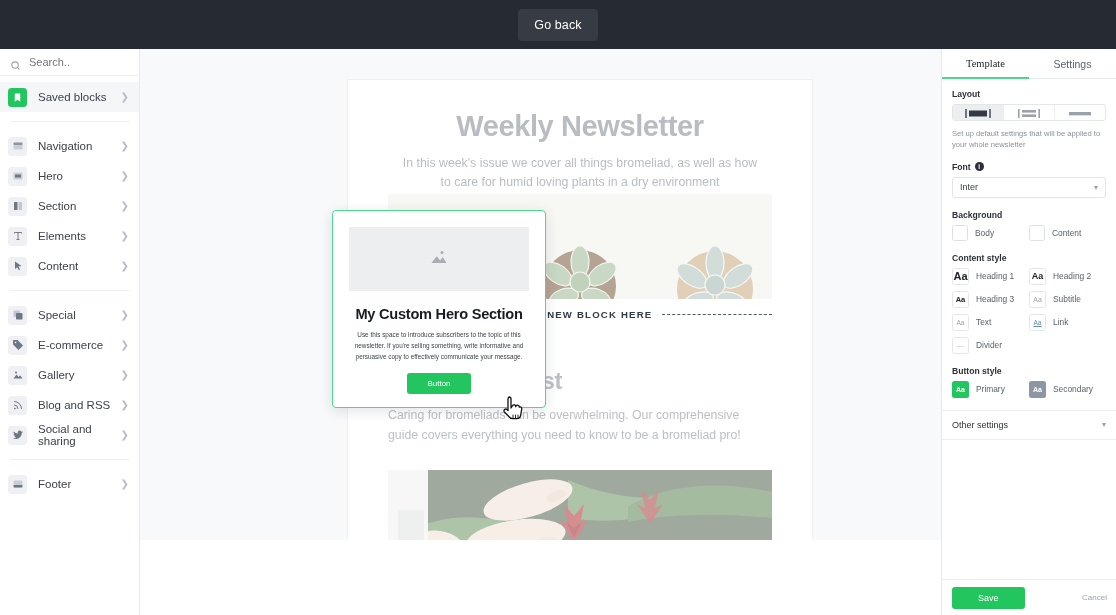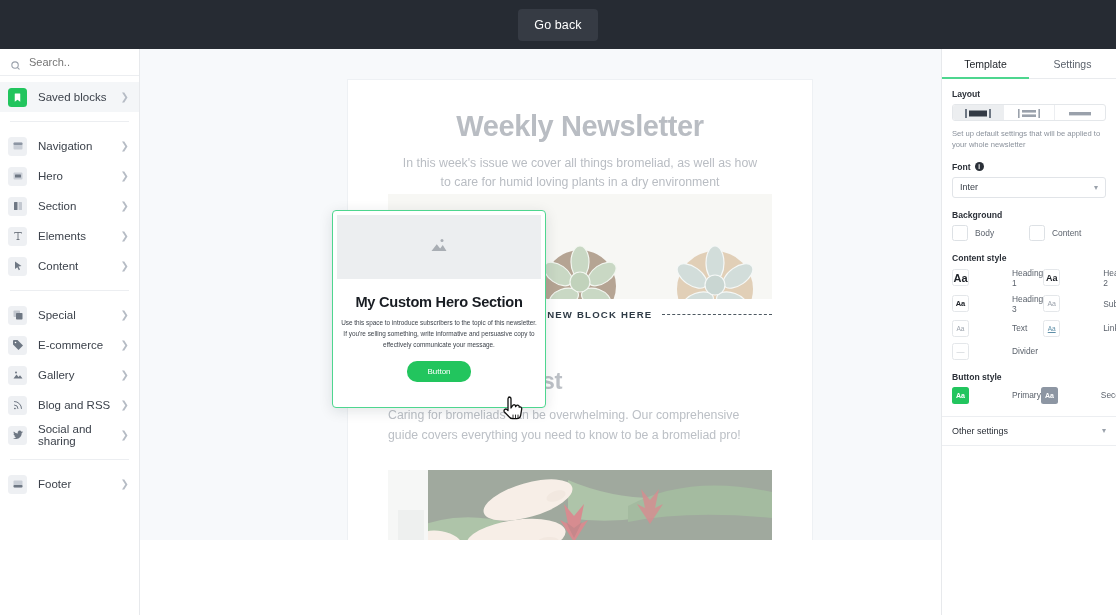--- a/index.html
+++ b/index.html
@@ -108,47 +108,47 @@
   .post-title { font-size: 24px; font-weight: bold; color: #bcc0c6; letter-spacing: -.3px; }
   .post-body { font-size: 12.3px; color: #bcc0c6; line-height: 1.65; margin-top: 10px; }
   .post-photo {
     margin-top: 24px; height: 114px; overflow: hidden; opacity: .5;
   }
 
   
   .dragcard {
     position: absolute; left: 192px; top: 161px; width: 214px; height: 198px;
     background: #fff; border: 1.6px solid #4ed68f; border-radius: 4px;
-    box-shadow: 0 3px 14px rgba(20,30,45,.12); z-index: 40; padding: 4px;
+    box-shadow: 0 3px 14px rgba(20,30,45,.12); z-index: 40; padding: 16px;
     text-align: center;
   }
   .dc-imgph {
     height: 64px; background: #eceef0; display: flex;
     align-items: center; justify-content: center;
   }
   .dc-title { font-size: 14.6px; font-weight: bold; color: #191d23; margin-top: 15px; letter-spacing: -.25px; }
   .dc-body { font-size: 6.4px; color: #3d434b; line-height: 1.75; margin-top: 7px; padding: 0 2px; }
   .dc-btn {
-    background: #22c55e; color: #fff; border: none; border-radius: 10px;
+    background: #22c55e; color: #fff; border: none; border-radius: 3px;
     font-size: 8px; padding: 6px 20px; margin-top: 10px; cursor: pointer;
     font-family: "Liberation Sans", sans-serif;
   }
   .cursor-hand { position: absolute; left: 362px; top: 346px; z-index: 60; }
 
   
   .rpanel {
     position: absolute; top: 49px; left: 941px; width: 175px; height: 566px;
     background: #fff; border-left: 1px solid #e7e9ec;
   }
   .rp-tabs { display: flex; height: 30px; border-bottom: 1px solid #e9ebee; }
   .rp-tab {
     flex: 1; text-align: center; font-size: 10.5px; color: #5b626c;
     line-height: 30px; cursor: pointer; position: relative;
   }
-  .rp-tab.active { color: #1d2127; }
+  .rp-tab.active { color: #1d2127; font-family: Liberation Serif, serif; }
   .rp-tab.active::after {
     content: ""; position: absolute; left: 0; right: 0; bottom: -1px;
     height: 2px; background: #4ed68f;
   }
   .rp-body { padding: 10px 10px 0; }
   .rp-label { font-size: 8.6px; font-weight: bold; color: #2b3038; margin-bottom: 5px; }
   .layout-row {
     display: flex; border: 1px solid #e4e7ea; border-radius: 3px; overflow: hidden;
     height: 17px; background: #fff;
   }
@@ -185,21 +185,21 @@
     display: flex; align-items: center; justify-content: center; flex: none;
     background: #fff; color: #20242a;
   }
   .cs-tile.h1 { font-size: 11px; font-weight: bold; }
   .cs-tile.h2 { font-size: 9px; font-weight: bold; }
   .cs-tile.h3 { font-size: 7.5px; font-weight: bold; }
   .cs-tile.sub { font-size: 7px; color: #9aa1ab; }
   .cs-tile.txt { font-size: 6.5px; color: #9aa1ab; }
   .cs-tile.link { font-size: 6.5px; color: #5f8fa8; text-decoration: underline; }
   .cs-tile.div { font-size: 8px; color: #c3c8ce; }
-  .cs-label { font-size: 8.4px; color: #5b626c; margin-left: 36px; }
+  .cs-label { font-size: 8.4px; color: #5b626c; }
   .bs-grid { display: grid; grid-template-columns: 1fr 1fr; margin-bottom: 12px; }
   .bs-tile {
     width: 17px; height: 17px; border-radius: 2.5px; display: flex;
     align-items: center; justify-content: center; color: #fff;
     font-size: 7px; font-weight: bold; flex: none;
   }
   .bs-tile.primary { background: #22c55e; }
   .bs-tile.secondary { background: #8d96a3; }
   .rp-divider { height: 1px; background: #eceef1; margin: 0 -10px 0; }
   .other-row {
@@ -601,14 +601,18 @@
       </div>
 
       <div class="rp-divider"></div>
       <div class="other-row">
         <span>Other settings</span>
         <span class="sc">▾</span>
       </div>
       <div class="rp-divider"></div>
     </div>
 
+    <div class="rp-footer">
+      <button class="save-btn">Save</button>
+      <span class="cancel-link">Cancel</span>
+    </div>
   </div>
 </div>
 
 </body></html>

